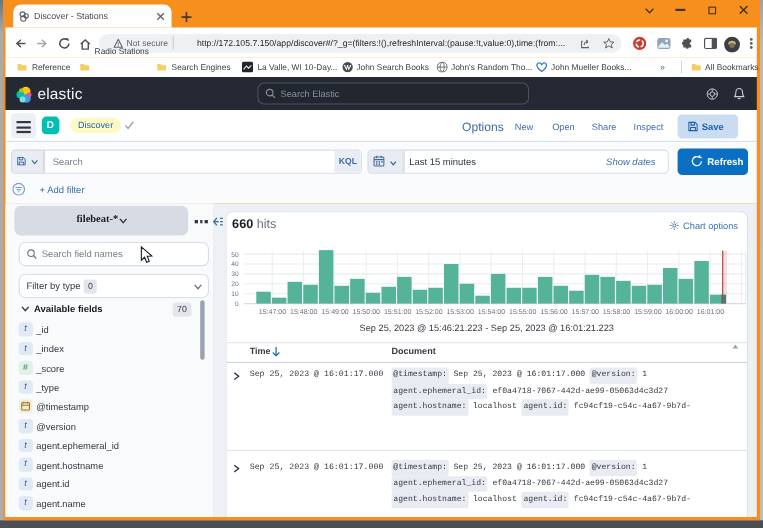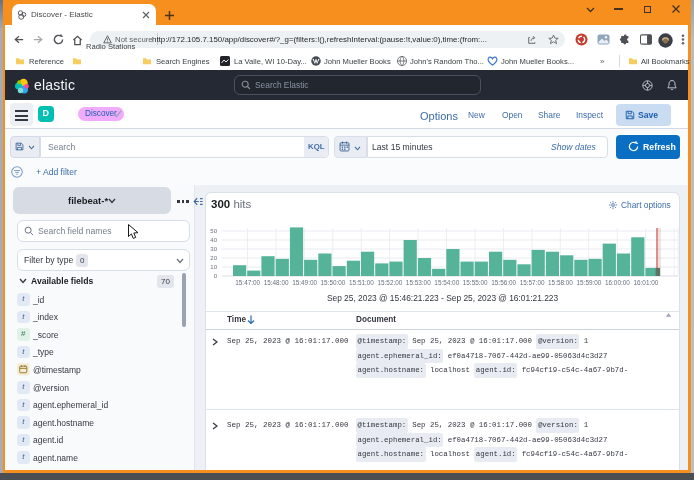--- a/index.html
+++ b/index.html
@@ -18,21 +18,21 @@
 <div class="abs" style="left:3px;top:0;width:688px;height:473px;background:#f78f1e;"></div>
 
 <div class="abs" style="left:12px;top:4px;width:144px;height:21px;background:#fff;border-radius:7px 7px 0 0;"></div>
 <svg class="abs" style="left:17px;top:10px;" width="10" height="10" viewBox="0 0 20 20">
     <g fill="none" stroke="#5b5e66" stroke-width="2">
       <circle cx="7" cy="6" r="4.5"></circle>
       <circle cx="13.5" cy="9" r="4"></circle>
       <circle cx="8.5" cy="13.5" r="5"></circle>
     </g>
   </svg>
-<div class="abs" style="left:31px;top:10px;font-size:8px;color:#47494e;">Discover - Elastic</div>
+<div class="abs" style="left:31px;top:10px;font-size:8px;color:#47494e;">Discover - Stations</div>
 <svg class="abs" style="left:142px;top:11px;" width="8" height="8" viewBox="0 0 8 8">
     <path d="M1 1 L7 7 M7 1 L1 7" stroke="#5f6368" stroke-width="1.2"></path>
   </svg>
 <svg class="abs" style="left:164px;top:10px;" width="11" height="11" viewBox="0 0 11 11">
     <path d="M5.5 1 V10 M1 5.5 H10" stroke="#4a3414" stroke-width="1.5"></path>
   </svg>
 
 <svg class="abs" style="left:586px;top:7px;" width="9" height="6" viewBox="0 0 9 6">
     <path d="M1 1 L4.5 4.5 L8 1" fill="none" stroke="#43331c" stroke-width="1.3"></path>
   </svg>
@@ -56,21 +56,21 @@
     <path d="M1.5 5.5 L6 1.5 L10.5 5.5 M3 4.8 V10.5 H9 V4.8" fill="none" stroke="#4e5256" stroke-width="1.4"></path>
   </svg>
 
 <div class="abs" style="left:90px;top:31px;width:475px;height:17px;background:#eef1f4;border-radius:9px;"></div>
 <svg class="abs" style="left:103px;top:35px;" width="9" height="9" viewBox="0 0 12 12">
     <path d="M6 1 L11 10.5 H1 Z" fill="none" stroke="#5f6368" stroke-width="1.3"></path>
     <path d="M6 4.5 V7.2 M6 8.4 V9.6" stroke="#5f6368" stroke-width="1.2"></path>
   </svg>
 <div class="abs" style="left:115px;top:35px;font-size:7.8px;color:#5f6368;">Not secure</div>
 <div class="abs" style="left:157px;top:33px;width:1px;height:12px;background:#c6cacd;"></div>
-<div class="abs" style="left:152px;top:34.5px;width:360px;font-size:7.9px;color:#26282b;white-space:nowrap;overflow:hidden;">http://172.105.7.150/app/discover#/?_g=(filters:!(),refreshInterval:(pause:!t,value:0),time:(from:...</div>
+<div class="abs" style="left:179px;top:34.5px;width:360px;font-size:7.9px;color:#26282b;white-space:nowrap;overflow:hidden;">http://172.105.7.150/app/discover#/?_g=(filters:!(),refreshInterval:(pause:!t,value:0),time:(from:...</div>
 
 <svg class="abs" style="left:527px;top:34px;" width="11" height="11" viewBox="0 0 16 16">
     <g fill="none" stroke="#5f6368" stroke-width="1.4">
       <path d="M4 5 H2.5 V13.5 H11.5 V12"></path>
       <path d="M6 10 C6 7 8 5.5 11 5.5 M11 5.5 L8.8 3.2 M11 5.5 L8.8 7.8"></path>
     </g>
   </svg>
 <svg class="abs" style="left:548px;top:33.5px;" width="11" height="11" viewBox="0 0 16 16">
     <path d="M8 1.5 L10 6 L14.8 6.3 L11.1 9.4 L12.5 14 L8 11.3 L3.5 14 L4.9 9.4 L1.2 6.3 L6 6 Z" fill="none" stroke="#5f6368" stroke-width="1.3"></path>
   </svg>
@@ -118,21 +118,21 @@
 <div class="abs" style="left:156px;top:57px;font-size:7.6px;color:#3c4043;">Search Engines</div>
 <svg class="abs" style="left:220px;top:56px;" width="10" height="10" viewBox="0 0 10 10">
     <rect width="10" height="10" rx="1.5" fill="#22242a"></rect>
     <path d="M1.5 7 L4 4 L6 6 L8.5 3.5" stroke="#e8eaed" stroke-width="1" fill="none"></path>
   </svg>
 <div class="abs" style="left:234px;top:57px;font-size:7.6px;color:#3c4043;">La Valle, WI 10-Day...</div>
 <svg class="abs" style="left:311px;top:56px;" width="10" height="10" viewBox="0 0 20 20">
     <circle cx="10" cy="10" r="9.5" fill="#464c52"></circle>
     <path d="M3 6 L8 16 L10 10 L12 16 L17 6 L14.5 6 L12.5 12 L10.7 6 L9.3 6 L7.5 12 L5.5 6 Z" fill="#fff"></path>
   </svg>
-<div class="abs" style="left:324px;top:57px;font-size:7.6px;color:#3c4043;">John Mueller Books</div>
+<div class="abs" style="left:324px;top:57px;font-size:7.6px;color:#3c4043;">John Search Books</div>
 <svg class="abs" style="left:397px;top:56px;" width="10" height="10" viewBox="0 0 12 12">
     <circle cx="6" cy="6" r="5.5" fill="none" stroke="#5f6368" stroke-width="1"></circle>
     <path d="M0.5 6 H11.5 M6 0.5 C3 3 3 9 6 11.5 C9 9 9 3 6 0.5" fill="none" stroke="#5f6368" stroke-width="1"></path>
   </svg>
 <div class="abs" style="left:410px;top:57px;font-size:7.6px;color:#3c4043;">John's Random Tho...</div>
 <svg class="abs" style="left:487px;top:56px;" width="11" height="10" viewBox="0 0 12 11">
     <path d="M6 10 C2 7 0.5 4.5 1.5 2.5 C2.5 0.5 5 1 6 3 C7 1 9.5 0.5 10.5 2.5 C11.5 4.5 10 7 6 10 Z" fill="none" stroke="#3d79d1" stroke-width="1.3"></path>
   </svg>
 <div class="abs" style="left:501px;top:57px;font-size:7.6px;color:#3c4043;">John Mueller Books...</div>
 <div class="abs" style="left:600px;top:56.5px;font-size:8px;color:#5f6368;">»</div>
@@ -173,21 +173,21 @@
       <path d="M6.5 13.5 C6.8 14.5 9.2 14.5 9.5 13.5"></path>
     </g>
   </svg>
 
 <div class="abs" style="left:5px;top:100px;width:683px;height:29px;background:#fff;border-bottom:1px solid #d3dae6;"></div>
 <div class="abs" style="left:10px;top:103px;width:23px;height:23px;background:#eceff3;border-radius:4px;"></div>
 <div class="abs" style="left:15px;top:110px;width:13px;height:2px;background:#343741;"></div>
 <div class="abs" style="left:15px;top:114.5px;width:13px;height:2px;background:#343741;"></div>
 <div class="abs" style="left:15px;top:119px;width:13px;height:2px;background:#343741;"></div>
 <div class="abs" style="left:38px;top:106px;width:15.5px;height:15.5px;background:#00bfb3;border-radius:4px;color:#fff;font-size:9px;font-weight:bold;text-align:center;line-height:15.5px;">D</div>
-<div class="abs" style="left:78px;top:107px;height:14px;background:#f0abfc;border-radius:7px;padding:0 7px;font-size:8.2px;line-height:14px;color:#1c5fae;">Discover</div>
+<div class="abs" style="left:64px;top:107px;height:14px;background:#fef9c3;border-radius:7px;padding:0 7px;font-size:8.2px;line-height:14px;color:#1c5fae;">Discover</div>
 <svg class="abs" style="left:113px;top:110px;" width="9" height="8" viewBox="0 0 10 9">
     <path d="M1 4.5 L3.8 7.5 L9 1" fill="none" stroke="#98a2b3" stroke-width="1.4"></path>
   </svg>
 <div class="abs" style="left:420px;top:110px;font-size:11px;color:#3c6ca8;">Options</div>
 <div class="abs" style="left:468px;top:110px;font-size:8.4px;color:#3c6ca8;">New</div>
 <div class="abs" style="left:502px;top:110px;font-size:8.4px;color:#3c6ca8;">Open</div>
 <div class="abs" style="left:538px;top:110px;font-size:8.4px;color:#3c6ca8;">Share</div>
 <div class="abs" style="left:576px;top:110px;font-size:8.4px;color:#3c6ca8;">Inspect</div>
 <div class="abs" style="left:616px;top:104px;width:55px;height:22px;background:#cadcf1;border-radius:4px;"></div>
 <svg class="abs" style="left:625px;top:110px;" width="10" height="10" viewBox="0 0 16 16">
@@ -235,21 +235,21 @@
 <svg class="abs" style="left:11px;top:166px;" width="12" height="12" viewBox="0 0 16 16">
     <circle cx="8" cy="8" r="7" fill="none" stroke="#7a9cc6" stroke-width="1.4"></circle>
     <path d="M4 6 H12 M5.5 8.5 H10.5 M7 11 H9" stroke="#7a9cc6" stroke-width="1.3"></path>
   </svg>
 <div class="abs" style="left:36px;top:167px;font-size:8.6px;color:#3c6ca8;">+ Add filter</div>
 
 <div class="abs" style="left:5px;top:185px;width:683px;height:285px;background:#edf0f4;"></div>
 <div class="abs" style="left:5px;top:185px;width:190px;height:285px;background:#f9fafc;border-right:1px solid #e3e7ed;"></div>
 
 <div class="abs" style="left:13px;top:187px;width:158px;height:27px;background:#d7dce4;border-radius:6px;"></div>
-<div class="abs" style="left:13px;top:187px;width:158px;height:22px;font-size:9.5px;font-weight:bold;color:#1a1c21;text-align:center;line-height:27px;">filebeat-*&nbsp;&nbsp;&nbsp;</div>
+<div class="abs" style="left:13px;top:187px;width:158px;height:22px;font-size:9.5px;font-weight:bold;color:#1a1c21;text-align:center;line-height:27px;font-family:Liberation Serif, serif;">filebeat-*&nbsp;&nbsp;&nbsp;</div>
 <svg class="abs" style="left:108px;top:198px;" width="8" height="6" viewBox="0 0 8 6">
     <path d="M1 1 L4 4.5 L7 1" fill="none" stroke="#343741" stroke-width="1.3"></path>
   </svg>
 <div class="abs" style="left:177px;top:200px;width:2.6px;height:2.6px;background:#343741;"></div>
 <div class="abs" style="left:181.5px;top:200px;width:2.6px;height:2.6px;background:#343741;"></div>
 <div class="abs" style="left:186px;top:200px;width:2.6px;height:2.6px;background:#343741;"></div>
 <svg class="abs" style="left:193px;top:197px;" width="10" height="9" viewBox="0 0 12 10">
     <path d="M5 1 L1.5 5 L5 9 M1.5 5 H7" fill="none" stroke="#40699c" stroke-width="1.4"></path>
     <path d="M8.5 1.5 H11.5 M8.5 5 H11.5 M8.5 8.5 H11.5" stroke="#40699c" stroke-width="1.4"></path>
   </svg>
@@ -296,21 +296,21 @@
 <div class="abs fbadge" style="top:398.6px;background:#e1eaf4;color:#3f6293;font-style:italic;">t</div>
 <div class="abs" style="left:33px;top:400.1px;font-size:8.5px;color:#343741;">agent.ephemeral_id</div>
 <div class="abs fbadge" style="top:416.2px;background:#e1eaf4;color:#3f6293;font-style:italic;">t</div>
 <div class="abs" style="left:33px;top:417.7px;font-size:8.5px;color:#343741;">agent.hostname</div>
 <div class="abs fbadge" style="top:433.8px;background:#e1eaf4;color:#3f6293;font-style:italic;">t</div>
 <div class="abs" style="left:33px;top:435.3px;font-size:8.5px;color:#343741;">agent.id</div>
 <div class="abs fbadge" style="top:451.4px;background:#e1eaf4;color:#3f6293;font-style:italic;">t</div>
 <div class="abs" style="left:33px;top:452.9px;font-size:8.5px;color:#343741;">agent.name</div>
 
 <div class="abs" style="left:205px;top:192px;width:475px;height:278px;background:#fff;border:1px solid #dbe1ea;border-bottom:none;border-radius:6px 6px 0 0;"></div>
-<div class="abs" style="left:211px;top:198px;font-size:11.5px;color:#69707d;"><b style="color:#1a1c21;">300</b> hits</div>
+<div class="abs" style="left:211px;top:198px;font-size:11.5px;color:#69707d;"><b style="color:#1a1c21;">660</b> hits</div>
 <svg class="abs" style="left:608px;top:200px;" width="10" height="10" viewBox="0 0 16 16">
     <g fill="none" stroke="#3c6ca8" stroke-width="1.3">
       <circle cx="8" cy="8" r="2.2"></circle>
       <path d="M8 1.5 V4 M8 12 V14.5 M1.5 8 H4 M12 8 H14.5 M3.4 3.4 L5.2 5.2 M10.8 10.8 L12.6 12.6 M12.6 3.4 L10.8 5.2 M5.2 10.8 L3.4 12.6"></path>
     </g>
   </svg>
 <div class="abs" style="left:621px;top:200px;font-size:8.4px;color:#3c6ca8;">Chart options</div>
 <svg class="abs" style="left:205px;top:222px;" width="475" height="70" viewBox="0 0 475 70">
 <line x1="42.5" y1="6" x2="42.5" y2="54" stroke="#eceef2" stroke-width="1"></line>
 <line x1="70.9" y1="6" x2="70.9" y2="54" stroke="#eceef2" stroke-width="1"></line>

